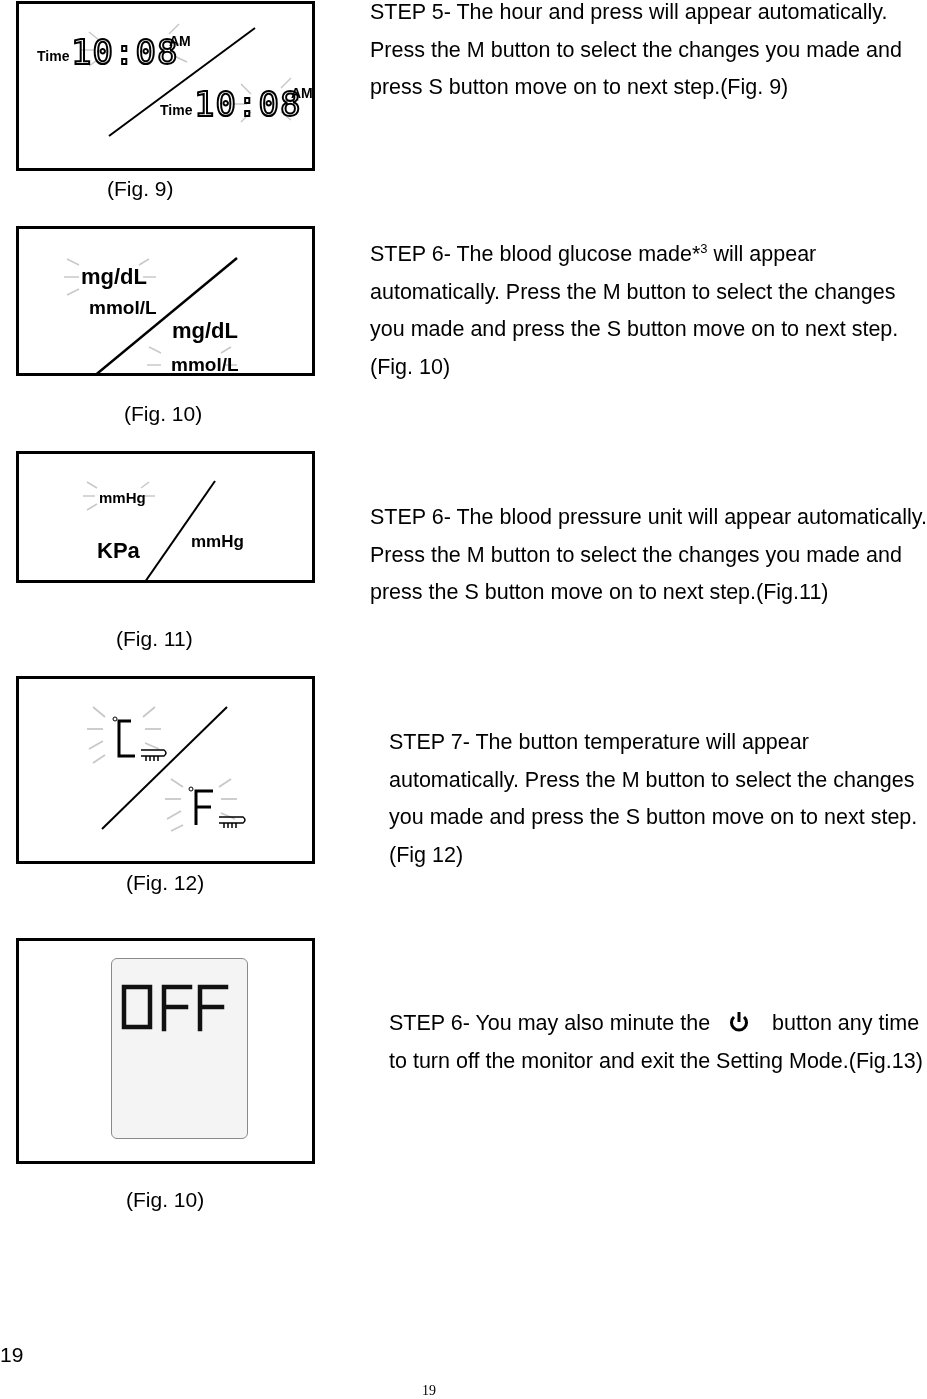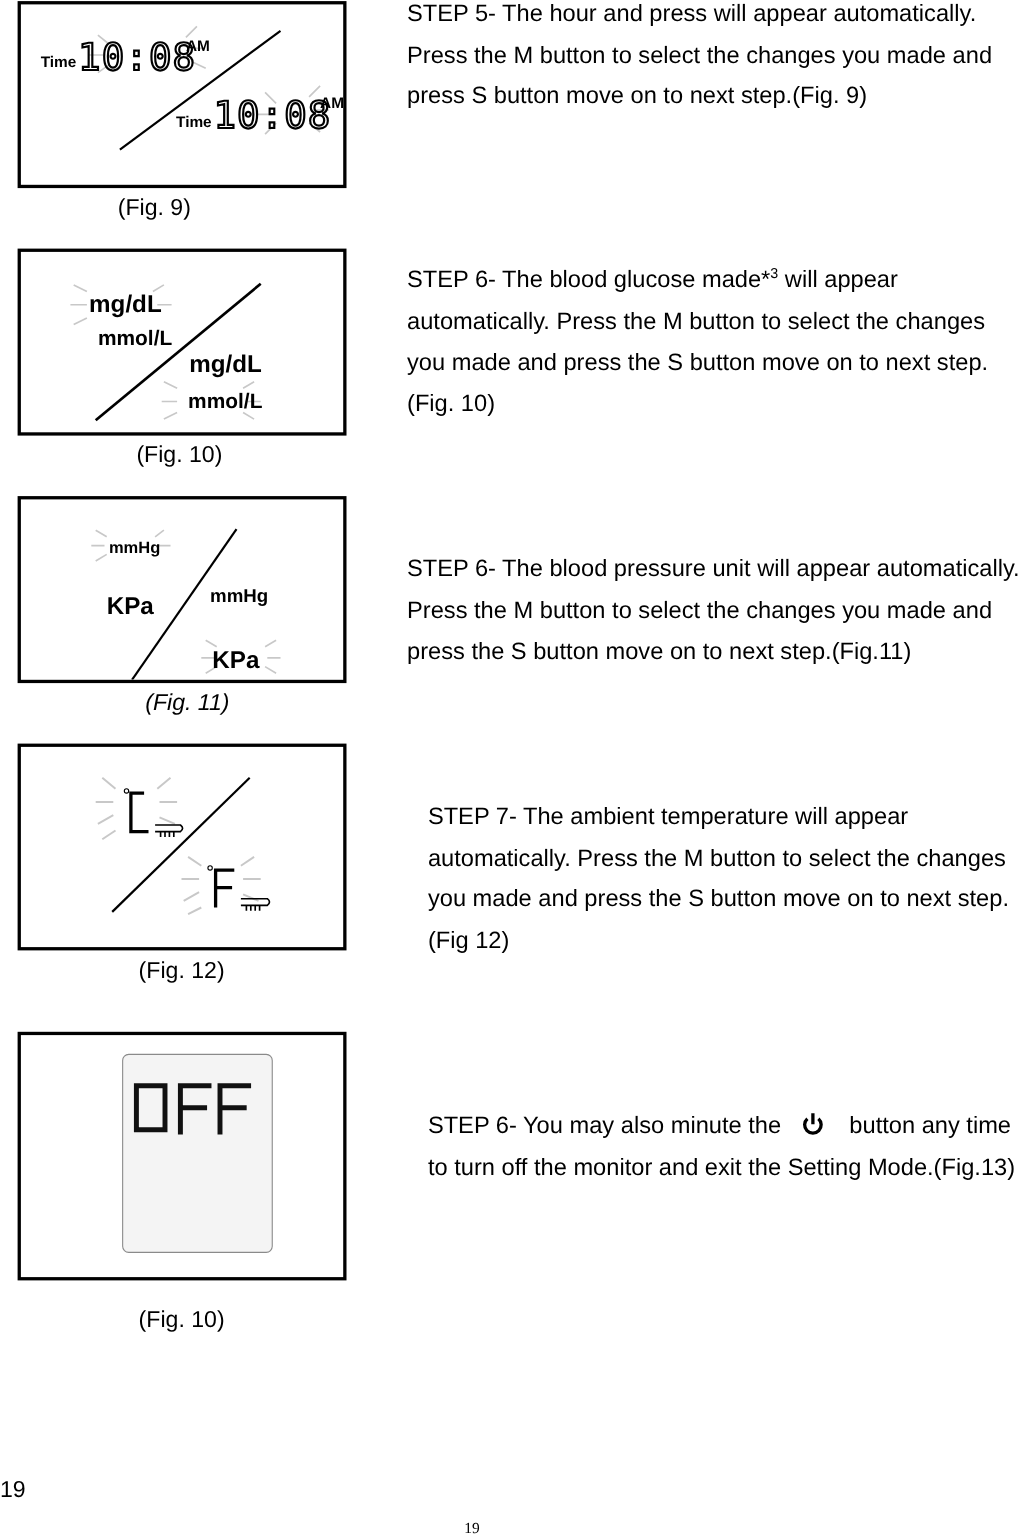--- a/index.html
+++ b/index.html
@@ -41,21 +41,21 @@
     <text x="175" y="112" font-family="DejaVu Sans Mono, monospace" font-size="34" fill="none" stroke="#000" stroke-width="2" letter-spacing="1">10:08</text>
     <text x="272" y="94" font-family="Liberation Sans, sans-serif" font-weight="bold" font-size="14" fill="#000">AM</text>
   </svg>
 </div>
 <div class="cap" style="left:107px;top:177px;text-align:center;">(Fig. 9)</div>
 
 <div class="step" style="left:370px;top:-6px;width:560px;">
   <b>STEP 5</b><span>- The </span><b>hour and press</b><span> will appear automatically</span><b>.</b><span> Press the M button to select the changes you made and press S button move on to next step.(Fig. 9)</span>
 </div>
 
-<div class="fig" style="top:226px;height:170px;">
+<div class="fig" style="top:226px;height:150px;">
   <svg width="293" height="164" viewBox="0 0 293 164">
     <g stroke="#c8c8c8" stroke-width="1.5">
       <line x1="48" y1="30" x2="60" y2="36"></line>
         <line x1="45" y1="48" x2="60" y2="48"></line>
         <line x1="48" y1="66" x2="60" y2="60"></line>
       <line x1="130" y1="30" x2="120" y2="36"></line>
         <line x1="137" y1="48" x2="124" y2="48"></line>
       <line x1="130" y1="118" x2="142" y2="124"></line>
         <line x1="128" y1="136" x2="142" y2="136"></line>
         <line x1="130" y1="152" x2="142" y2="146"></line>
@@ -69,21 +69,21 @@
     <text x="153" y="109" font-family="Liberation Sans, sans-serif" font-weight="bold" font-size="22" fill="#000">mg/dL</text>
     <text x="152" y="142" font-family="Liberation Sans, sans-serif" font-weight="bold" font-size="19" fill="#000">mmol/L</text>
   </svg>
 </div>
 <div class="cap" style="left:124px;top:402px;">(Fig. 10)</div>
 
 <div class="step" style="left:370px;top:236px;width:560px;">
   <b>STEP 6</b><span>- The </span><b>blood glucose made*</b><sup><b>3</b></sup><span> will appear automatically</span><b>.</b><span> Press the M button to select the changes you made and press the S button move on to next step.(Fig. 10)</span>
 </div>
 
-<div class="fig" style="top:451px;height:170px;">
+<div class="fig" style="top:451px;height:132px;">
   <svg width="293" height="164" viewBox="0 0 293 164">
     <g stroke="#c8c8c8" stroke-width="1.5">
       <line x1="68" y1="28" x2="78" y2="34"></line>
         <line x1="64" y1="42" x2="76" y2="42"></line>
         <line x1="68" y1="56" x2="78" y2="50"></line>
       <line x1="130" y1="28" x2="122" y2="34"></line>
         <line x1="136" y1="42" x2="124" y2="42"></line>
       <line x1="168" y1="128" x2="178" y2="134"></line>
         <line x1="164" y1="144" x2="176" y2="144"></line>
         <line x1="168" y1="158" x2="178" y2="152"></line>
@@ -91,21 +91,21 @@
         <line x1="236" y1="144" x2="224" y2="144"></line>
         <line x1="232" y1="158" x2="222" y2="152"></line>
     </g>
     <text x="80" y="49" font-family="Liberation Sans, sans-serif" font-weight="bold" font-size="15" fill="#000">mmHg</text>
     <text x="78" y="104" font-family="Liberation Sans, sans-serif" font-weight="bold" font-size="22" fill="#000">KPa</text>
     <line x1="101" y1="164" x2="196" y2="27" stroke="#000" stroke-width="2"></line>
     <text x="172" y="93" font-family="Liberation Sans, sans-serif" font-weight="bold" font-size="17" fill="#000">mmHg</text>
     <text x="174" y="153" font-family="Liberation Sans, sans-serif" font-weight="bold" font-size="22" fill="#000">KPa</text>
   </svg>
 </div>
-<div class="cap" style="left:132px;top:627px;font-style:italic;">(Fig. 11)</div>
+<div class="cap" style="left:116px;top:627px;">(Fig. 11)</div>
 
 <div class="step" style="left:370px;top:499px;width:560px;">
   <b>STEP 6</b><span>- The </span><b>blood pressure unit</b><span> will appear automatically</span><b>.</b><span> Press the M button to select the changes you made and press the S button move on to next step.(Fig.11)</span>
 </div>
 
 <div class="fig" style="top:676px;height:188px;">
   <svg width="293" height="182" viewBox="0 0 293 182">
     <g stroke="#c8c8c8" stroke-width="1.8">
       <line x1="74" y1="28" x2="86" y2="38"></line>
         <line x1="68" y1="50" x2="84" y2="50"></line>
@@ -139,21 +139,21 @@
       <line x1="205" y1="144" x2="205" y2="149"></line>
         <line x1="209" y1="144" x2="209" y2="149"></line>
         <line x1="213" y1="144" x2="213" y2="149"></line>
         <line x1="217" y1="144" x2="217" y2="149"></line>
     </g>
   </svg>
 </div>
 <div class="cap" style="left:126px;top:871px;">(Fig. 12)</div>
 
 <div class="step" style="left:389px;top:724px;width:540px;">
-  <b>STEP 7</b><span>- The </span><b>ambient temperature</b><span> will appear automatically</span><b>.</b><span> Press the M button to select the changes you made and press the S button move on to next step.(Fig 12)</span>
+  <b>STEP 7</b><span>- The </span><b>button temperature</b><span> will appear automatically</span><b>.</b><span> Press the M button to select the changes you made and press the S button move on to next step.(Fig 12)</span>
 </div>
 
 <div class="fig" style="top:938px;height:226px;">
   <div style="position:absolute;left:92px;top:17px;width:137px;height:181px;border:1.5px solid #8a8a8a;border-radius:6px;background:#f4f4f4;box-sizing:border-box;">
     <svg width="120" height="60" viewBox="0 0 120 60" style="position:absolute;left:8px;top:24px;">
       <g stroke="#111" stroke-width="4.5" fill="none" stroke-linecap="square">
         <path d="M 4 4 L 30 4 L 30 44 L 4 44 Z"></path>
         <path d="M 70 4 L 44 4 L 44 46 M 44 24 L 66 24"></path>
         <path d="M 106 4 L 80 4 L 80 46 M 80 24 L 102 24"></path>
       </g>

